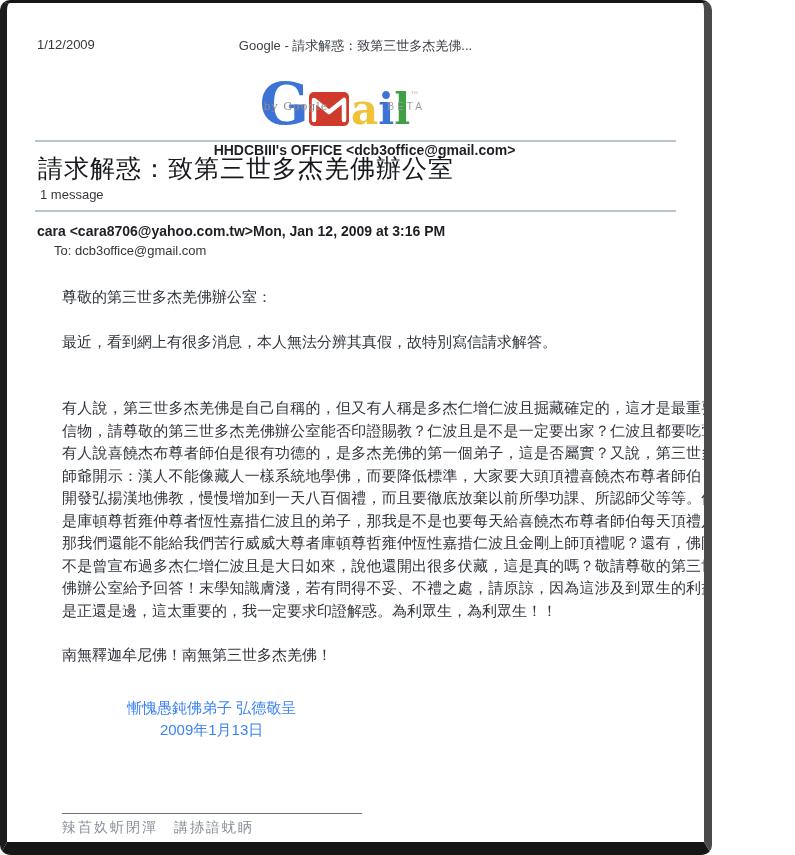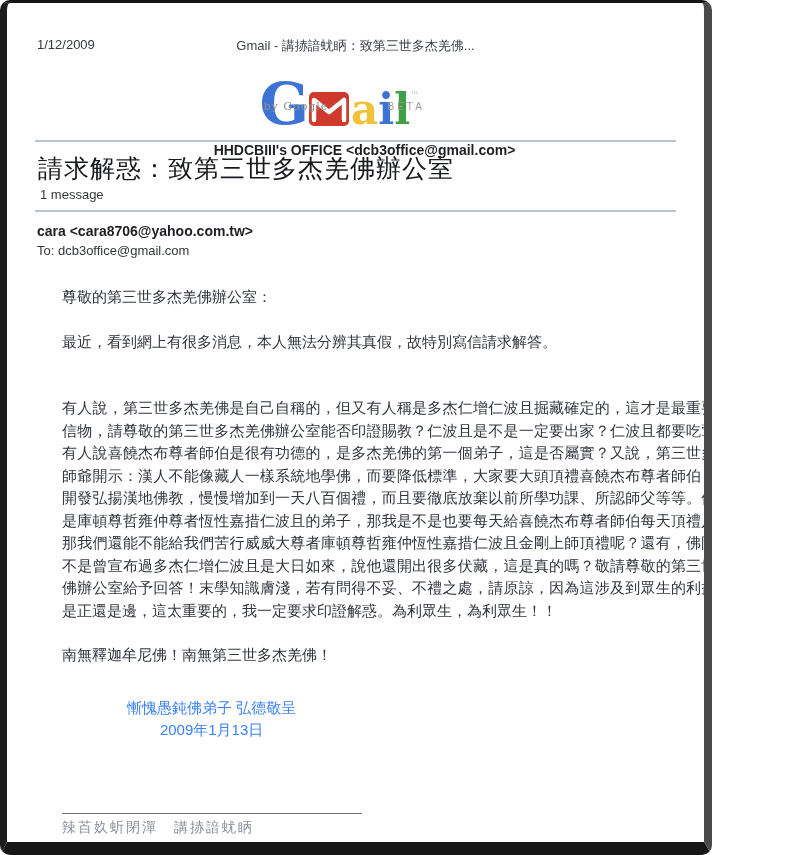--- a/index.html
+++ b/index.html
@@ -94,21 +94,21 @@
     margin: 3px 0 7px 33px;
     font-size: 13px;
     color: #35383d;
   }
 
   
   .msg-header { margin: 11px 32px 0 30px; }
   .from-row { display: flex; justify-content: flex-start; }
   .from-addr { font-size: 14px; font-weight: bold; color: #1d1f23; }
   .msg-date  { font-size: 14px; font-weight: bold; color: #1d1f23; }
-  .to-addr   { margin-top: 4px; font-size: 13px; color: #33363b; }
+  .to-addr   { margin-top: 4px; font-size: 13px; color: #33363b; margin-left: 17px; }
 
   
   .body { margin: 28px 40px 0 55px; width: 700px; }
   .body p {
     font-size: 15px;
     line-height: 22.5px;
     color: #31353d;
     text-align: justify;
     margin-top: 22px;
   }
@@ -146,21 +146,21 @@
   }
 </style>
 </head>
 <body>
 
 <div class="scan-frame">
   <div class="page">
 
     <div class="print-header">
       <span class="print-date">1/12/2009</span>
-      <span class="doc-title">Gmail - 講捇諳蚘眪：致第三世多杰羌佛...</span>
+      <span class="doc-title">Google - 請求解惑：致第三世多杰羌佛...</span>
     </div>
 
     <div class="masthead">
       <div class="gmail-logo">
         <span class="logo-g">G</span><span class="logo-m"><svg width="42" height="38" viewBox="0 0 42 38">
               <rect x="1" y="2" width="40" height="34" rx="5" fill="#cf3a2c"></rect>
               <path d="M6 30 V10 L21 22 L36 10 V30" fill="none" stroke="#ffffff" stroke-width="4.5" stroke-linejoin="round" stroke-linecap="round"></path>
             </svg></span><span class="logo-a">a</span><span class="logo-i">i</span><span class="logo-l">l</span><span class="logo-tm">™</span>
         <span class="logo-by">by Google</span>
         <span class="logo-beta">BETA</span>
@@ -171,20 +171,21 @@
     <hr class="rule">
 
     <div class="subject-title">請求解惑：致第三世多杰羌佛辦公室</div>
     <div class="message-count">1 message</div>
 
     <hr class="rule">
 
     <div class="msg-header">
       <div class="from-row">
         <span class="from-addr">cara &lt;cara8706@yahoo.com.tw&gt;</span>
+        <span class="msg-date">Mon, Jan 12, 2009 at 3:16 PM</span>
       </div>
       <div class="to-addr">To: dcb3office@gmail.com</div>
     </div>
 
     <div class="body">
       <p>尊敬的第三世多杰羌佛辦公室：</p>
       <p>最近，看到網上有很多消息，本人無法分辨其真假，故特別寫信請求解答。</p>
       <p class="gap-large">有人說，第三世多杰羌佛是自己自稱的，但又有人稱是多杰仁增仁波且掘藏確定的，這才是最重要的法證信物，請尊敬的第三世多杰羌佛辦公室能否印證賜教？仁波且是不是一定要出家？仁波且都要吃葷嗎？又有人說喜饒杰布尊者師伯是很有功德的，是多杰羌佛的第一個弟子，這是否屬實？又說，第三世多杰羌佛師爺開示：漢人不能像藏人一樣系統地學佛，而要降低標準，大家要大頭頂禮喜饒杰布尊者師伯，要專門開發弘揚漢地佛教，慢慢增加到一天八百個禮，而且要徹底放棄以前所學功課、所認師父等等。佛門末學是庫頓尊哲雍仲尊者恆性嘉措仁波且的弟子，那我是不是也要每天給喜饒杰布尊者師伯每天頂禮八百個？那我們還能不能給我們苦行威威大尊者庫頓尊哲雍仲恆性嘉措仁波且金剛上師頂禮呢？還有，佛陀師爺是不是曾宣布過多杰仁增仁波且是大日如來，說他還開出很多伏藏，這是真的嗎？敬請尊敬的第三世多杰羌佛辦公室給予回答！末學知識膚淺，若有問得不妥、不禮之處，請原諒，因為這涉及到眾生的利益、知見是正還是邊，這太重要的，我一定要求印證解惑。為利眾生，為利眾生！！</p>
       <p>南無釋迦牟尼佛！南無第三世多杰羌佛！</p>
       <div class="signature">

